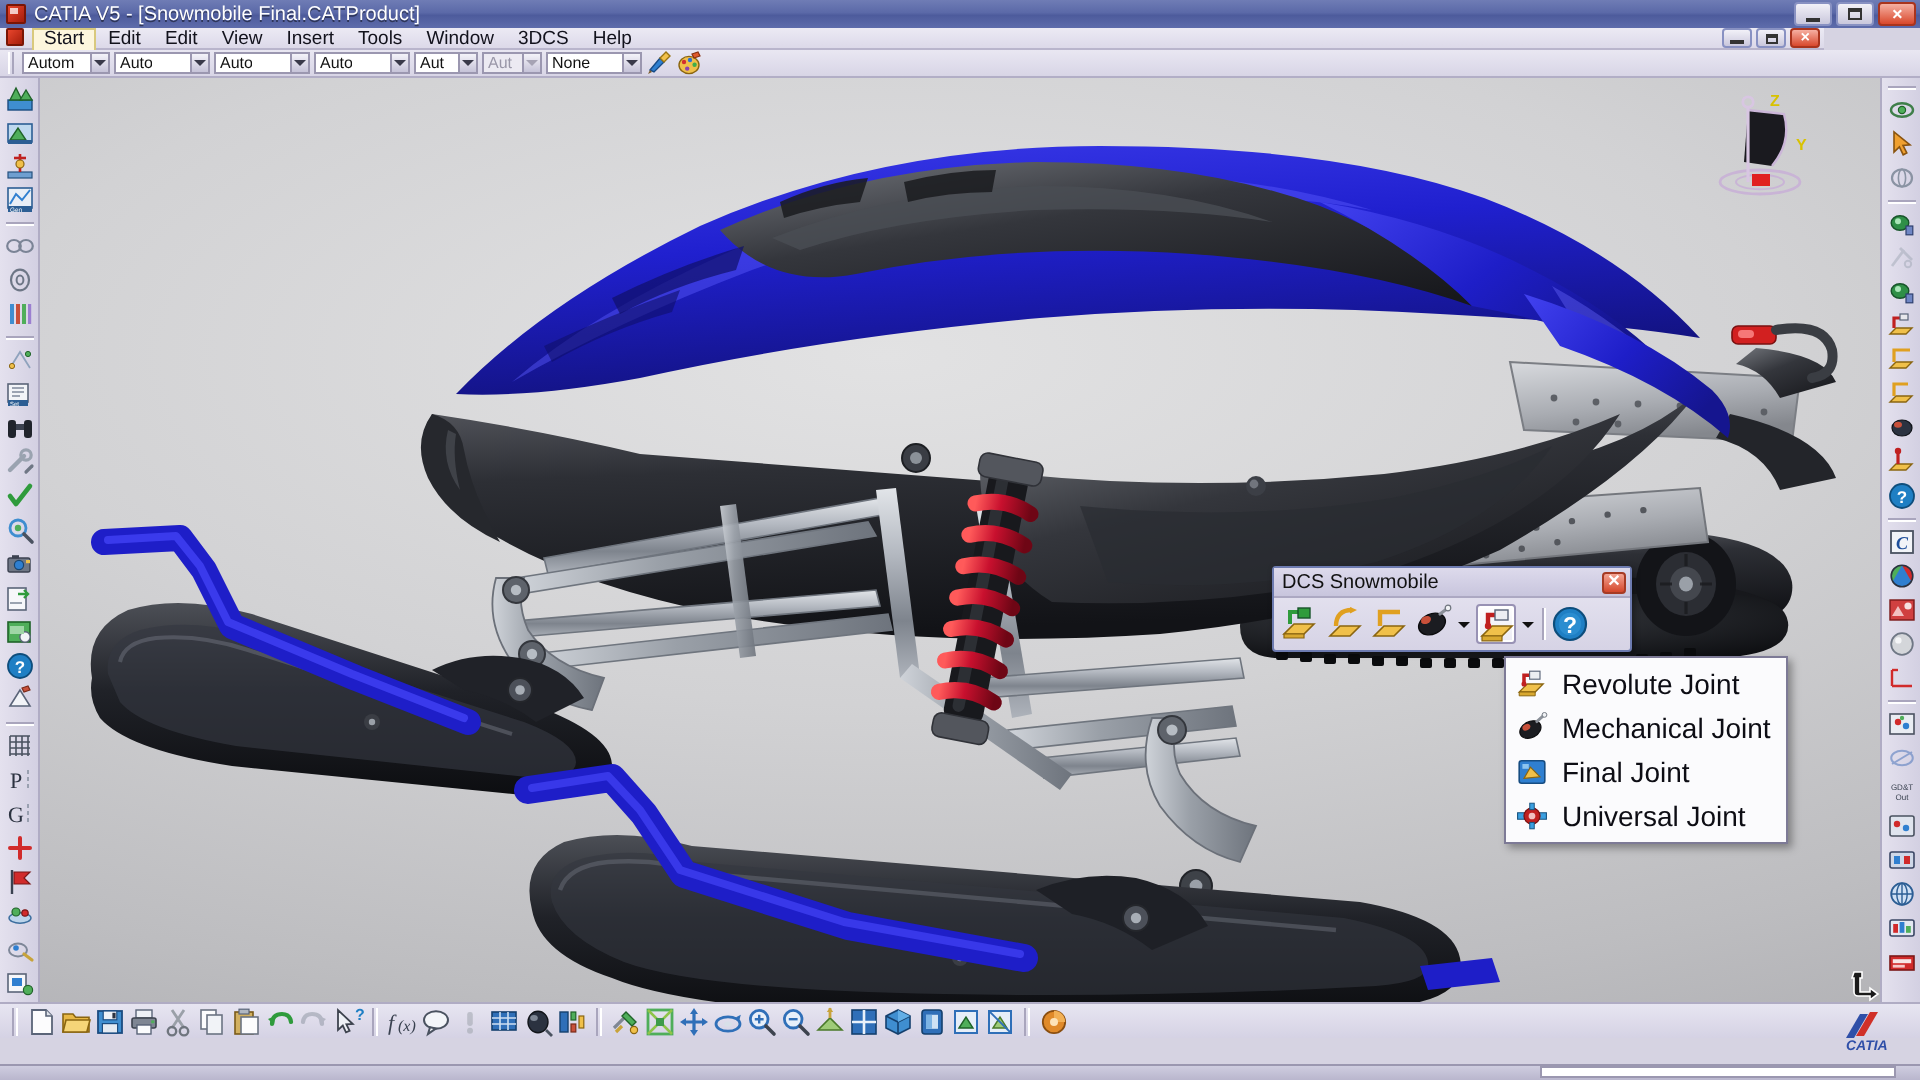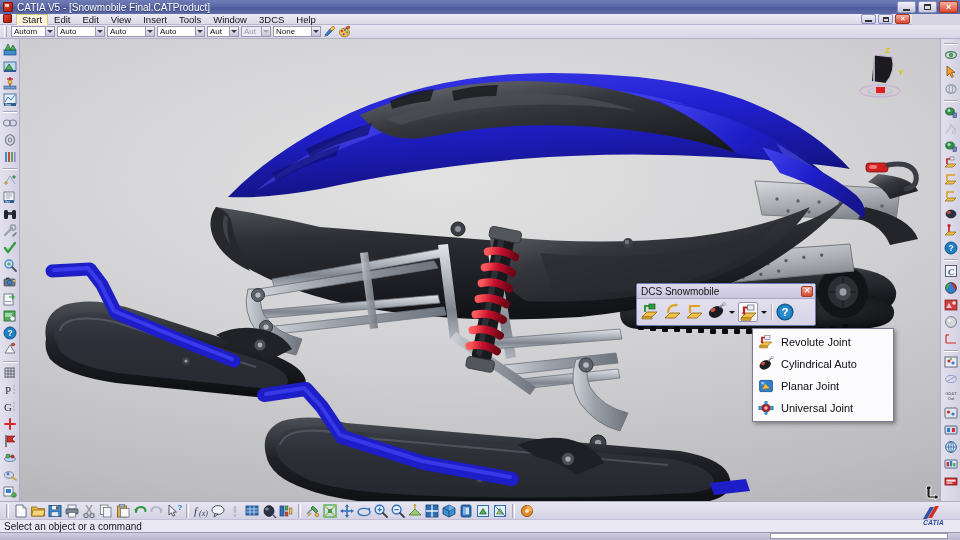--- a/index.html
+++ b/index.html
@@ -134,21 +134,21 @@
 
   
   .jmenu{
     position:absolute;left:752px;top:328px;width:142px;
     background:#fbfbfd;border:1px solid #7d7a96;
     box-shadow:2px 2px 4px rgba(0,0,0,.35);
     padding:2px 0;
   }
   .jitem{height:22px;display:flex;align-items:center;padding-left:5px;gap:7px;cursor:default;}
   .jico{width:16px;height:16px;position:relative;flex:0 0 auto;}
-  .jlabel{font-size:11px;color:#0d0d14;white-space:nowrap;}
+  .jlabel{font-size:14px;color:#0d0d14;white-space:nowrap;}
 
   
   .bottombar{
     position:absolute;left:0;top:501px;width:960px;height:18px;
     background:linear-gradient(180deg,#e7e5f1 0%,#d5d2e4 100%);
     border-top:1px solid #b0acc4;
     display:flex;align-items:center;padding-left:3px;gap:1px;
   }
   .bico{width:16px;height:16px;position:relative;flex:0 0 auto;}
   .bsep{width:3px;height:14px;border-left:1px solid #a9a5bd;border-right:1px solid #fff;margin:0 3px;flex:0 0 auto;}
@@ -950,33 +950,33 @@
 
     <div class="jitem">
       <span class="jico">
         <svg width="16" height="16" viewBox="0 0 20 20">
             <ellipse cx="9" cy="11" rx="7" ry="5" transform="rotate(-28 9 11)" fill="#1b1c21" stroke="#0a0a0c" stroke-width=".7"></ellipse>
             <ellipse cx="6.5" cy="9.5" rx="2.6" ry="1.9" transform="rotate(-28 6.5 9.5)" fill="#c8503a"></ellipse>
             <path d="M13 6 L17.5 2" stroke="#8a8f98" stroke-width="1.8" stroke-linecap="round"></path>
             <circle cx="17.8" cy="1.8" r="1.5" fill="#f0f2f5" stroke="#6f757e" stroke-width=".6"></circle>
           </svg>
       </span>
-      <span class="jlabel">Cylindrical Auto</span>
+      <span class="jlabel">Mechanical Joint</span>
     </div>
 
 
     <div class="jitem">
       <span class="jico">
         <svg width="16" height="16" viewBox="0 0 20 20">
             <rect x="2" y="3" width="16" height="14" rx="1.5" fill="#2f7fd0" stroke="#174d82" stroke-width="1"></rect>
             <path d="M5 14 L9 7 L15 13 Z" fill="#f0c04a" stroke="#8a6510" stroke-width=".7"></path>
             <rect x="4" y="5" width="4" height="3" fill="#8cc4ef"></rect>
           </svg>
       </span>
-      <span class="jlabel">Planar Joint</span>
+      <span class="jlabel">Final Joint</span>
     </div>
 
     <div class="jitem">
       <span class="jico">
         <svg width="16" height="16" viewBox="0 0 20 20">
             <path d="M1 8 L6 8 L6 12 L1 12 Z" fill="#3a9fe0" stroke="#17527f" stroke-width=".7"></path>
             <path d="M14 8 L19 8 L19 12 L14 12 Z" fill="#3a9fe0" stroke="#17527f" stroke-width=".7"></path>
             <circle cx="10" cy="10" r="5" fill="#c02020" stroke="#7a1010" stroke-width=".8"></circle>
             <circle cx="10" cy="10" r="2.1" fill="#f2c0c0"></circle>
             <rect x="8.6" y="2" width="2.8" height="4" fill="#3a9fe0" stroke="#17527f" stroke-width=".6"></rect>
@@ -1194,23 +1194,20 @@
 
     <div class="bico">
       <svg width="16" height="16" viewBox="0 0 16 16">
           <circle cx="8" cy="8" r="5.6" fill="#e08a2a" stroke="#8a4e10" stroke-width=".9"></circle>
           <path d="M8 2.4 A5.6 5.6 0 0 1 13.6 8 L8 8 Z" fill="#f2b055"></path>
           <circle cx="8" cy="8" r="2" fill="#fde3b8"></circle>
         </svg>
     </div>
   </div>
 
-  <div class="statusbar">
-    <span>Select an object or a command</span>
-  </div>
 
   <svg class="catia-logo" viewBox="0 0 34 22">
     <path d="M10 2 L14 2 L7 14 L3 14 Z" fill="#2f4fa8"></path>
     <path d="M15 1 L19 1 L12 13 L8 13 Z" fill="#d03028"></path>
     <text x="3" y="20" font-size="7" fill="#2f4fa8" font-family="Liberation Sans" font-weight="bold" font-style="italic">CATIA</text>
   </svg>
 
   <div class="taskbar"></div>
   <div class="tb-field"></div>
 

